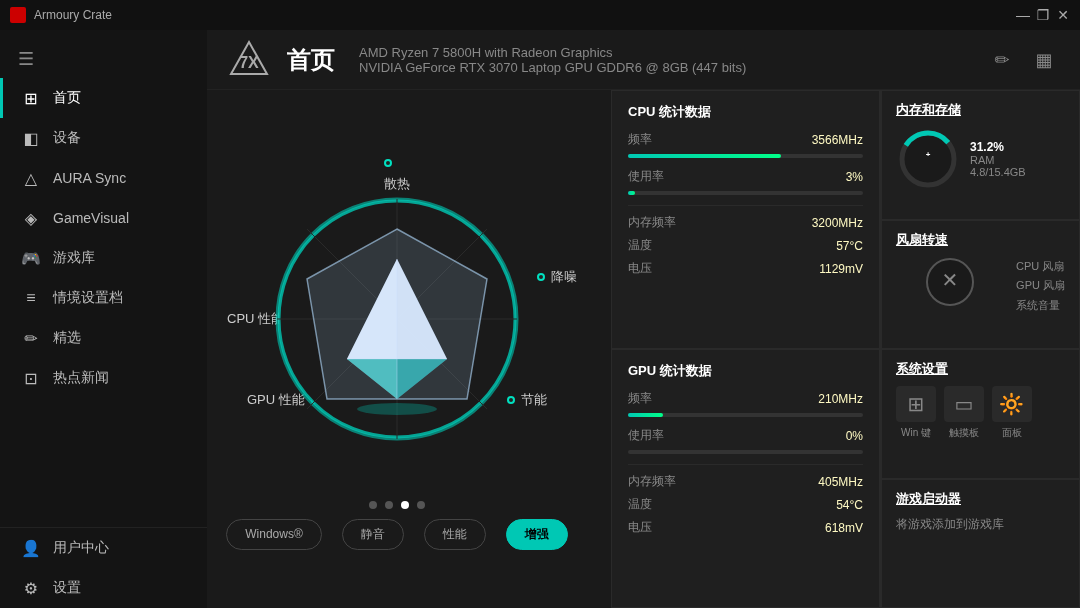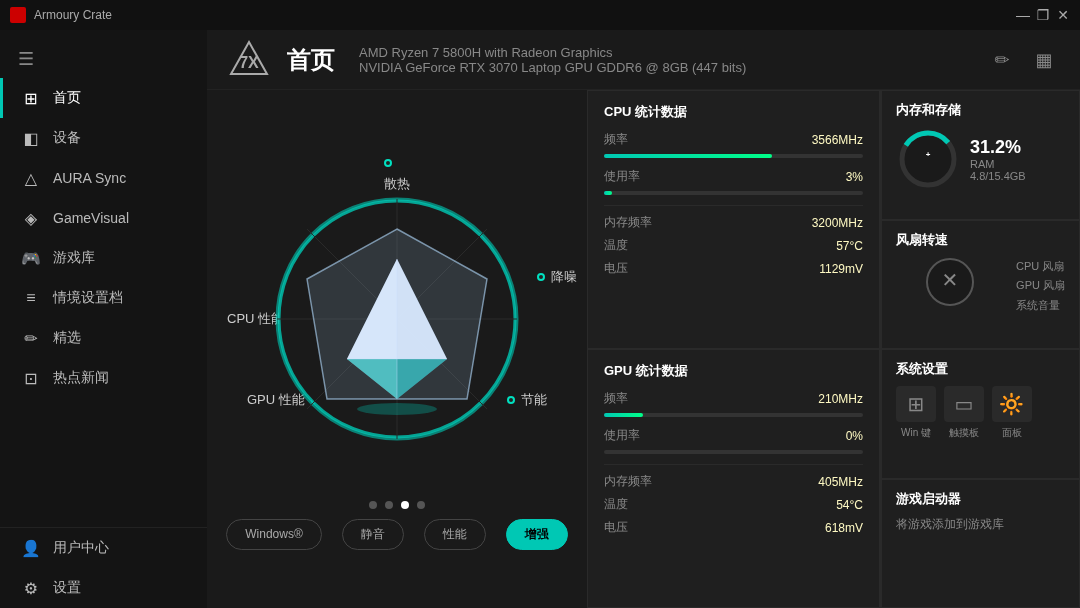--- a/index.html
+++ b/index.html
@@ -251,20 +251,21 @@
       display: flex;
       flex-direction: column;
       overflow: hidden;
     }
 
     
     .stats-section {
       display: flex;
       gap: 0;
       flex: 1;
+      margin-left: 24px;
     }
 
     .stats-column {
       flex: 1;
       display: flex;
       flex-direction: column;
       gap: 0;
     }
 
     .stat-panel {
@@ -314,37 +315,38 @@
       padding: 10px 14px;
       flex: 1;
       display: flex;
       flex-direction: column;
     }
     .side-panel-title {
       font-size: 13px;
       color: #fff;
       font-weight: bold;
       margin-bottom: 8px;
+      text-decoration: underline;
     }
 
     
     .memory-circle-wrap {
       display: flex;
       align-items: center;
       gap: 10px;
     }
     .memory-circle {
       position: relative;
       width: 64px;
       height: 64px;
       flex-shrink: 0;
     }
     .memory-circle svg { width: 64px; height: 64px; }
     .memory-info { flex: 1; }
-    .memory-pct { font-size: 18px; font-weight: bold; color: #fff; }
+    .memory-pct { font-size: 12px; font-weight: bold; color: #fff; }
     .memory-sub { font-size: 11px; color: #888; }
     .memory-detail { font-size: 11px; color: #888; }
 
     
     .fan-logo {
       width: 50px;
       height: 50px;
       margin: 0 auto 8px;
     }
     .fan-logo svg { width: 50px; height: 50px; }

